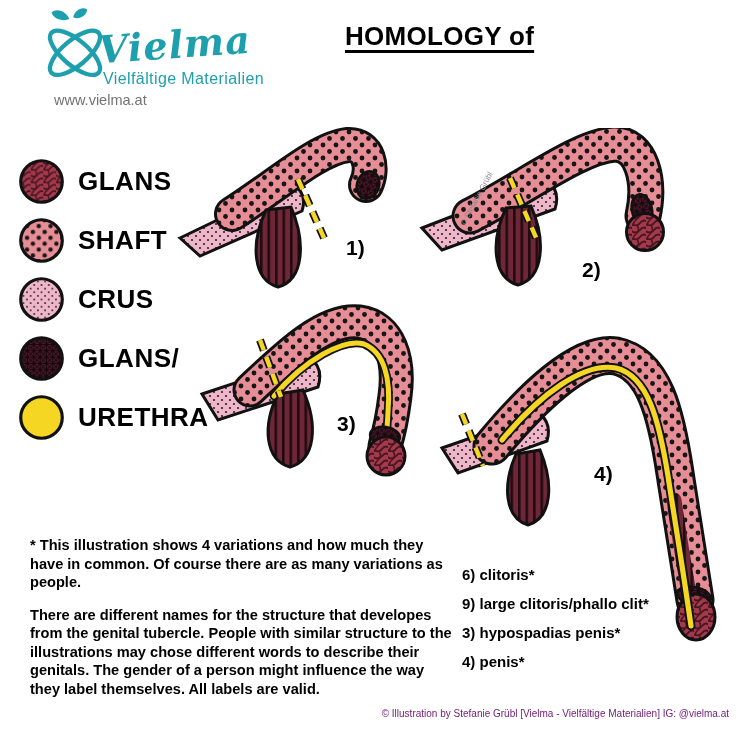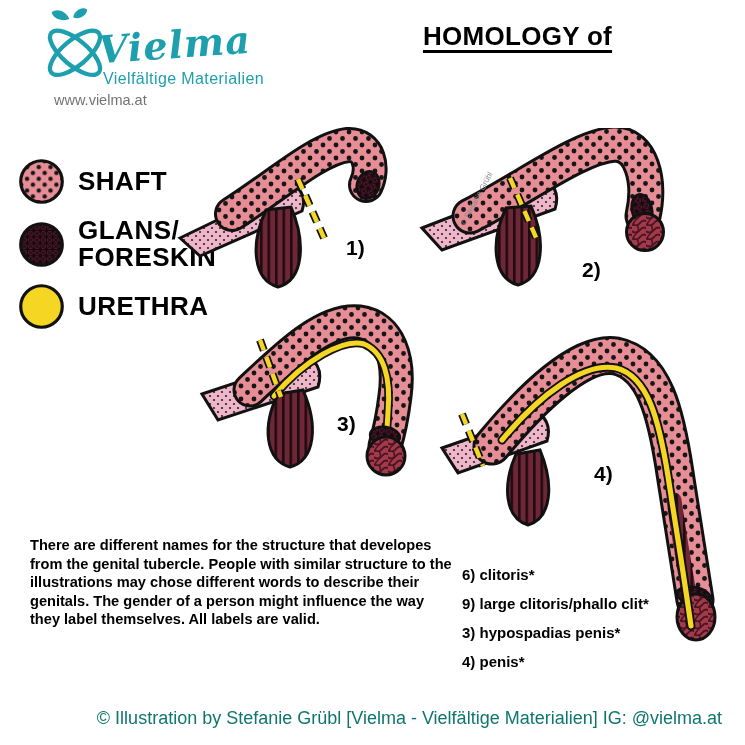--- a/index.html
+++ b/index.html
@@ -6,41 +6,41 @@
   body{background:#eaeaea;font-family:"Liberation Sans","DejaVu Sans",sans-serif}
   .canvas{position:relative;width:745px;height:745px;background:#ffffff;overflow:hidden;margin:0 auto;color:#000}
 
   
   .logo-loops{position:absolute;left:28px;top:6px;width:94px;height:88px}
   .brand-name{position:absolute;left:98px;top:22px;font-family:"DejaVu Serif","Liberation Serif",serif;font-style:italic;font-weight:bold;font-size:38px;color:#1d9fae;transform:rotate(-4deg);letter-spacing:1px}
   .brand-tagline{position:absolute;left:103px;top:70px;font-size:16px;color:#1d9fae;letter-spacing:.4px}
   .brand-site{position:absolute;left:54px;top:92px;font-size:14.5px;color:#737373}
 
   
-  .title{position:absolute;left:345px;top:20px;width:345px;text-align:center;font-weight:bold;font-size:26px;line-height:1.3;letter-spacing:.3px}
+  .title{position:absolute;left:345px;top:20px;width:345px;font-weight:bold;font-size:26px;line-height:1.3;letter-spacing:.3px}
   .title div{text-decoration:underline;text-decoration-thickness:3px;text-underline-offset:5px}
 
   
   .legend{position:absolute;left:18px;top:158px;display:flex;flex-direction:column;gap:12px}
   .legend-item{display:flex;align-items:center;gap:13px}
   .swatch{width:47px;height:47px;flex:0 0 auto}
   .legend-label{font-size:26px;font-weight:bold;letter-spacing:.5px;line-height:1.04}
   .legend-label span{display:block}
 
   
   .fig{position:absolute}
   .fig-num{position:absolute;font-size:21px;font-weight:bold}
   .wm{font-size:8px;fill:#8a8a8a;font-family:"Liberation Sans",sans-serif}
 
   
   .notes{position:absolute;left:30px;top:536px;width:428px;font-size:14.6px;font-weight:bold;line-height:1.27}
-  .notes p + p{margin-top:27px}
+  .notes p + p{margin-top:14px}
   .variants{position:absolute;left:462px;top:566px;font-size:15px;font-weight:bold}
   .variants div{margin-bottom:12px}
-  .footer{position:absolute;right:23px;top:708px;font-size:18px;color:#0f766e}
+  .footer{position:absolute;right:16px;top:708px;font-size:10px;color:#701a75}
 </style>
 </head>
 <body>
 
 <div class="canvas">
 
   <svg width="0" height="0" style="position:absolute" aria-hidden="true">
     <defs>
       <pattern id="patShaft" width="13" height="13" patternUnits="userSpaceOnUse">
         <rect width="13" height="13" fill="#e68d96"></rect>
@@ -81,34 +81,51 @@
   <div class="brand-tagline">Vielfältige Materialien</div>
   <div class="brand-site">www.vielma.at</div>
 
   <div class="title">
     <div>HOMOLOGY of</div>
   </div>
 
   <div class="legend">
     <div class="legend-item">
       <svg class="swatch" viewBox="0 0 52 52">
+          <circle cx="26" cy="26" r="23" fill="url(#patGlans)" stroke="#111" stroke-width="3.5"></circle>
+        </svg>
+      <div class="legend-label">
+          <span>GLANS</span>
+          <span></span>
+        </div>
+    </div>
+    <div class="legend-item">
+      <svg class="swatch" viewBox="0 0 52 52">
           <circle cx="26" cy="26" r="23" fill="url(#patShaft)" stroke="#111" stroke-width="3.5"></circle>
         </svg>
       <div class="legend-label">
           <span>SHAFT</span>
           <span></span>
         </div>
     </div>
     <div class="legend-item">
       <svg class="swatch" viewBox="0 0 52 52">
+          <circle cx="26" cy="26" r="23" fill="url(#patCrus)" stroke="#111" stroke-width="3.5"></circle>
+        </svg>
+      <div class="legend-label">
+          <span>CRUS</span>
+          <span></span>
+        </div>
+    </div>
+    <div class="legend-item">
+      <svg class="swatch" viewBox="0 0 52 52">
           <circle cx="26" cy="26" r="23" fill="url(#patHood)" stroke="#111" stroke-width="3.5"></circle>
         </svg>
       <div class="legend-label">
           <span>GLANS/</span>
-          <span>FORESKIN</span>
         </div>
     </div>
     <div class="legend-item">
       <svg class="swatch" viewBox="0 0 52 52">
           <circle cx="26" cy="26" r="23" fill="#f5d623" stroke="#111" stroke-width="3.5"></circle>
         </svg>
       <div class="legend-label">
           <span>URETHRA</span>
           <span></span>
         </div>
@@ -162,20 +179,21 @@
     <ellipse cx="266" cy="268" rx="17" ry="9" transform="rotate(12 266 268)" fill="url(#patHood)" stroke="#111" stroke-width="2.5"></ellipse>
     <ellipse cx="268" cy="289" rx="19" ry="23" fill="url(#patGlans)" stroke="#111" stroke-width="3"></ellipse>
     <path d="M74,112 C112,66 156,34 188,40 C220,48 231,92 240,148 C248,200 256,248 263,298" stroke="#111" stroke-width="9" fill="none" stroke-linecap="round"></path>
     <path d="M74,112 C112,66 156,34 188,40 C220,48 231,92 240,148 C248,200 256,248 263,298" stroke="#f5d623" stroke-width="5.2" fill="none" stroke-linecap="round"></path>
     <path d="M34,86 L55,138" stroke="#111" stroke-width="8" stroke-dasharray="11 7" fill="none"></path>
     <path d="M34,86 L55,138" stroke="#f5d623" stroke-width="4.5" stroke-dasharray="11 7" fill="none"></path>
   </svg>
   <div class="fig-num" style="left:594px;top:462px">4)</div>
 
   <div class="notes">
+    <p>* This illustration shows 4 variations and how much they have in common. Of course there are as many variations as people.</p>
     <p>There are different names for the structure that developes from the genital tubercle. People with similar structure to the illustrations may chose different words to describe their genitals. The gender of a person might influence the way they label themselves. All labels are valid.</p>
   </div>
 
   <div class="variants">
     <div>6) clitoris*</div>
     <div>9) large clitoris/phallo clit*</div>
     <div>3) hypospadias penis*</div>
     <div>4) penis*</div>
   </div>
 

